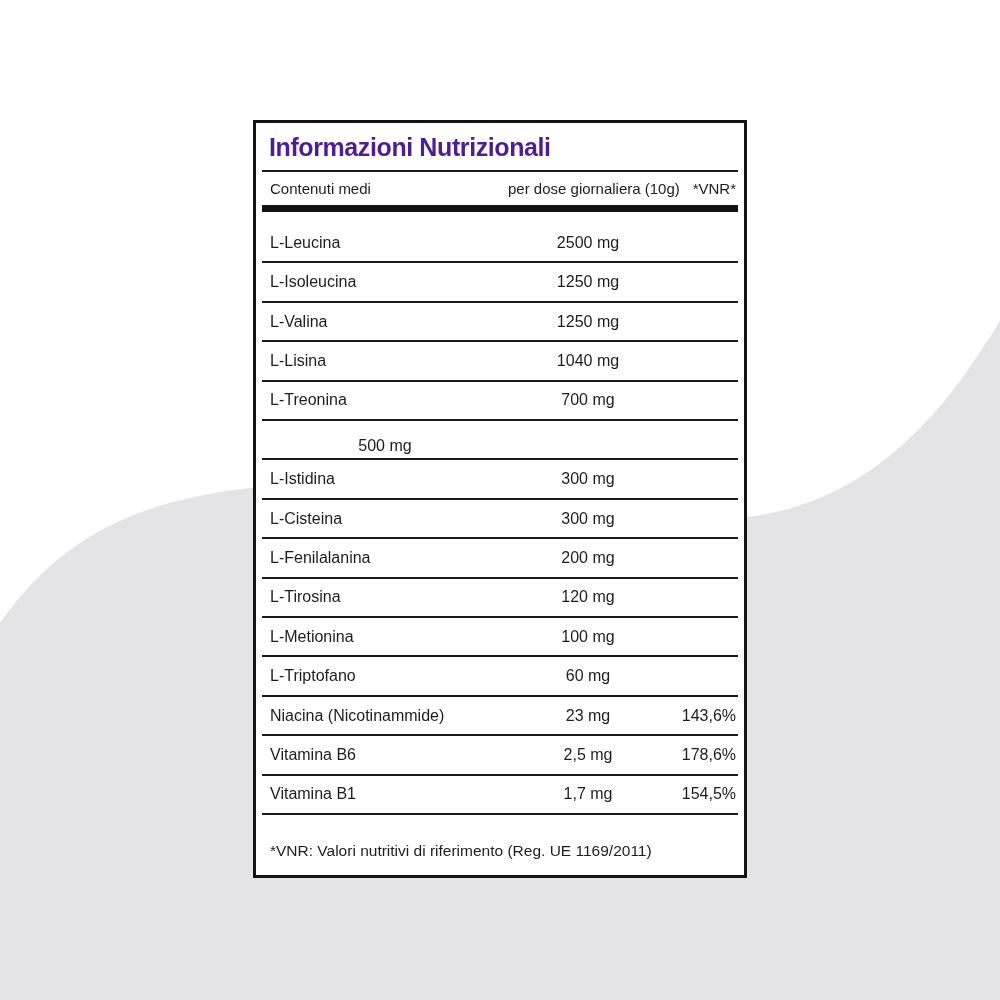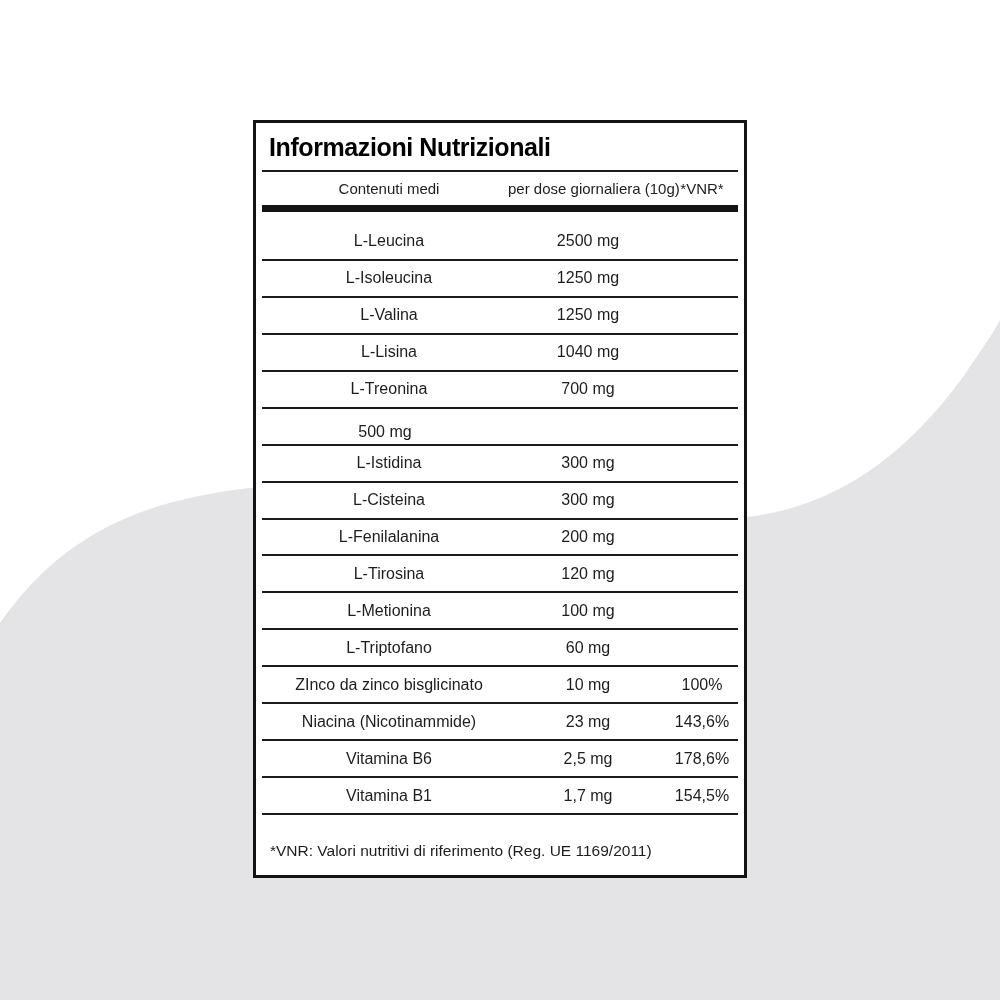--- a/index.html
+++ b/index.html
@@ -38,36 +38,36 @@
     display: flex;
     flex-direction: column;
   }
 
   .panel-title {
     margin: 10px 12px 0 13px;
     font-size: 25px;
     line-height: 29px;
     font-weight: bold;
     letter-spacing: -0.4px;
-    color: #000000;
+    color: #4c1d95;
     white-space: nowrap;
   }
 
   .title-rule {
     height: 2px;
     background: #1a1a1a;
     margin: 8px 6px 0 6px;
   }
 
   .grid {
     display: grid;
     grid-template-columns: 1fr 160px 70px;
     align-items: center;
   }
-  .grid > span { white-space: nowrap; text-align: center; }
+  .grid > span { white-space: nowrap; }
 
   .header-row {
     margin: 0 6px;
     height: 33px;
     font-size: 15px;
   }
   .c-name { padding-left: 8px; text-align: left; }
   .c-amt  { text-align: center; }
   .c-vnr  { text-align: right; padding-right: 2px; }
 
@@ -196,25 +196,20 @@
     <span class="c-amt">100 mg</span>
     <span class="c-vnr"></span>
   </div>
 
   <div class="row grid">
     <span class="c-name">L-Triptofano</span>
     <span class="c-amt">60 mg</span>
     <span class="c-vnr"></span>
   </div>
 
-  <div class="row grid">
-    <span class="c-name">ZInco da zinco bisglicinato</span>
-    <span class="c-amt">10 mg</span>
-    <span class="c-vnr">100%</span>
-  </div>
 
   <div class="row grid">
     <span class="c-name">Niacina (Nicotinammide)</span>
     <span class="c-amt">23 mg</span>
     <span class="c-vnr">143,6%</span>
   </div>
 
   <div class="row grid">
     <span class="c-name">Vitamina B6</span>
     <span class="c-amt">2,5 mg</span>

